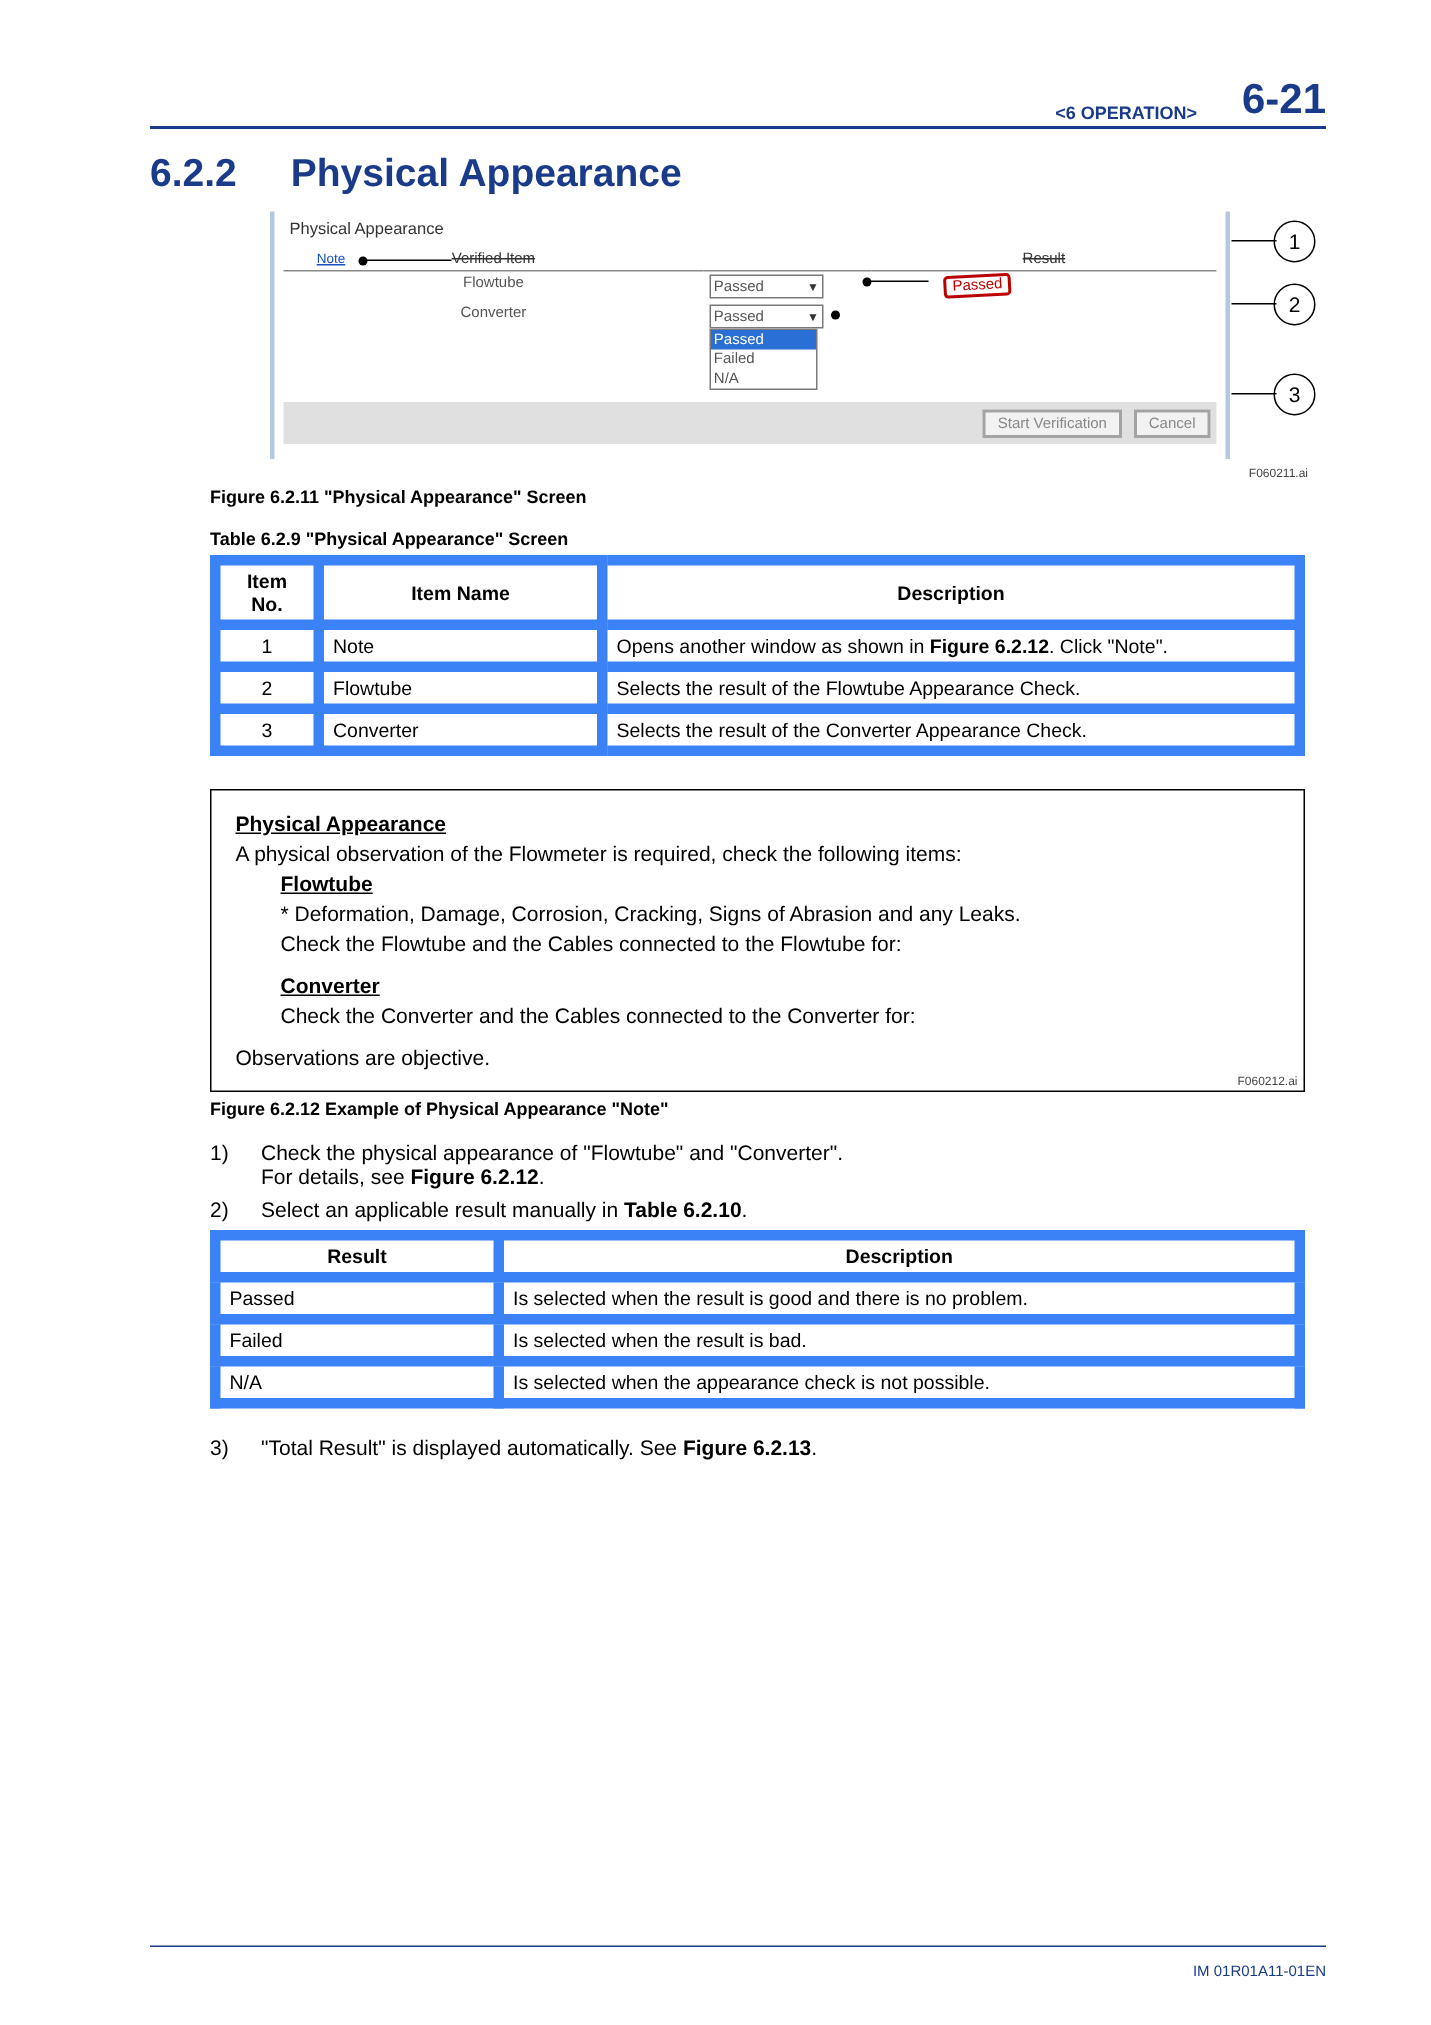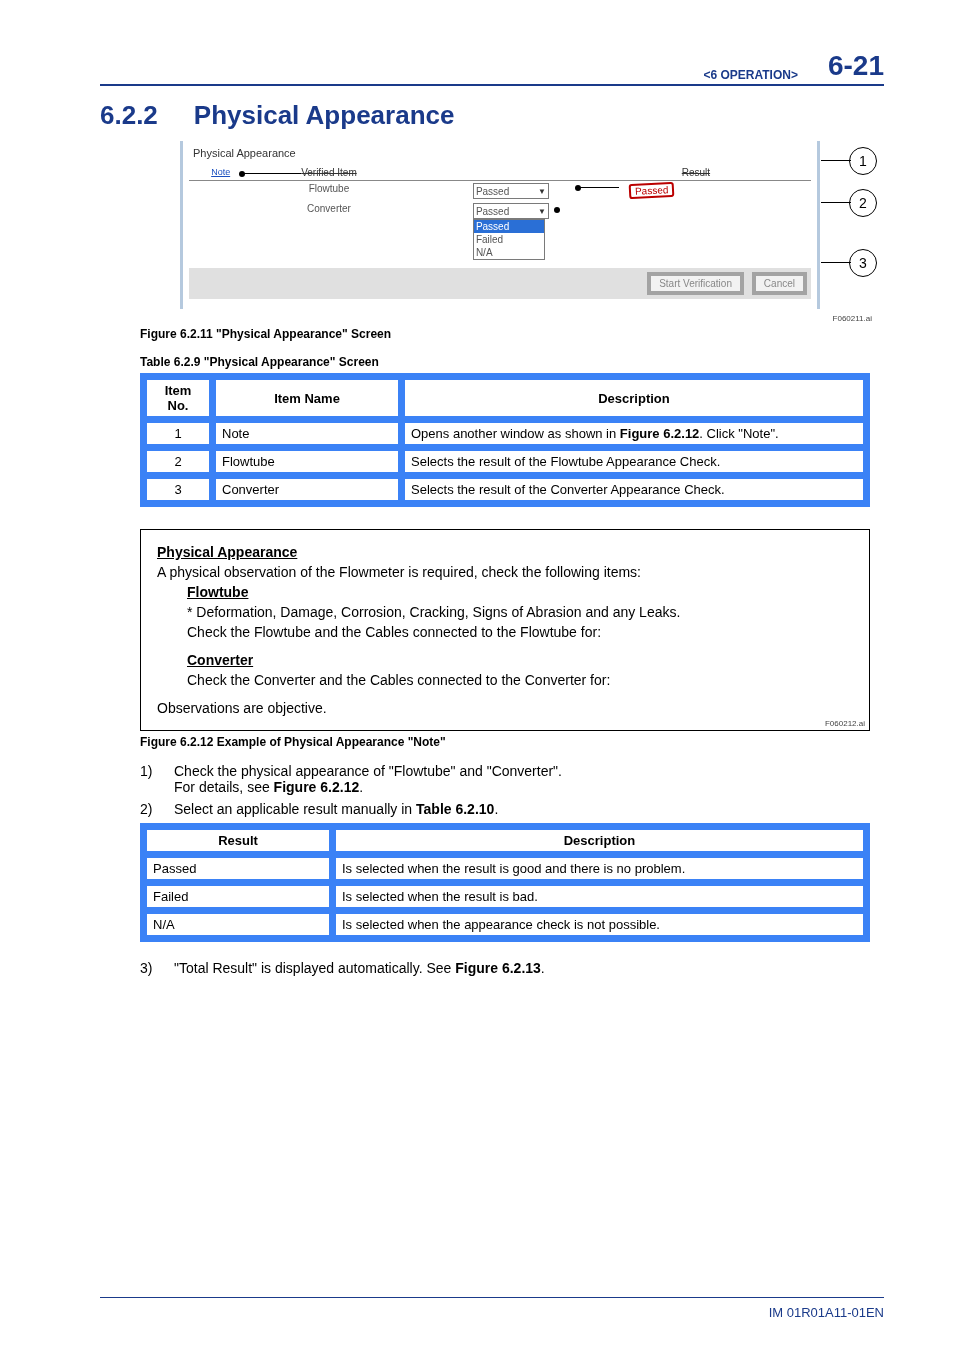--- a/index.html
+++ b/index.html
@@ -82,21 +82,21 @@
   .badge-pass {
     border:2px solid #b00; color:#b00; font-size:10px; padding:0 4px;
     display:inline-block; border-radius:3px;
     transform: rotate(-3deg);
   }
   .shot-buttons {
     background:#e0e0e0; padding:4px; text-align:right; margin-top:6px;
   }
   .shot-btn {
     display:inline-block; font-size:10px; color:#888;
-    border:4px solid #a3a3a3; padding:2px 8px; margin-left:4px;
+    border:2px solid #a3a3a3; padding:2px 8px; margin-left:4px;
     background:#f2f2f2;
   }
   
   .callouts { position:absolute; right:-60px; top:0; height:100%; }
   .bubble {
     width:26px; height:26px; border:1px solid #000; border-radius:50%;
     background:#fff; font-size:14px; display:flex; align-items:center; justify-content:center;
     position:absolute; right:0;
   }
   .lead { position:absolute; height:1px; background:#000; }
@@ -137,21 +137,21 @@
   .body-list { margin-left:40px; font-size:14px; }
   .body-list .it { display:flex; gap:14px; margin:6px 0; }
   .body-list .lbl { width:20px; }
 
   .bottom-rule {
     position:absolute; bottom:52px; left:100px; right:70px;
     border-top:1px solid #1a3a8a;
   }
   .doc-id {
     position:absolute; bottom:30px; right:70px;
-    font-size:13px; color:#1a3a8a;margin-top:34px;
+    font-size:10px; color:#1a3a8a;margin-top:34px;
   }
 </style>
 </head>
 <body>
 
 <div class="page">
 
   <div class="top-rule">
     <span class="sec-path">&lt;6  OPERATION&gt;</span>
     <span class="pg-num">6-21</span>

